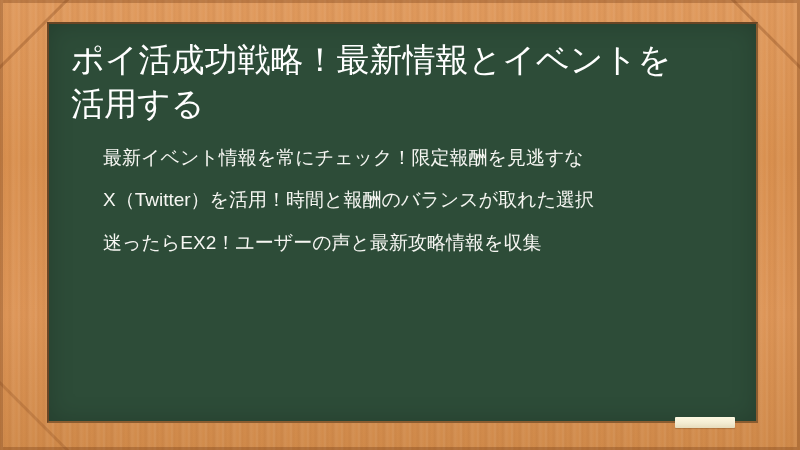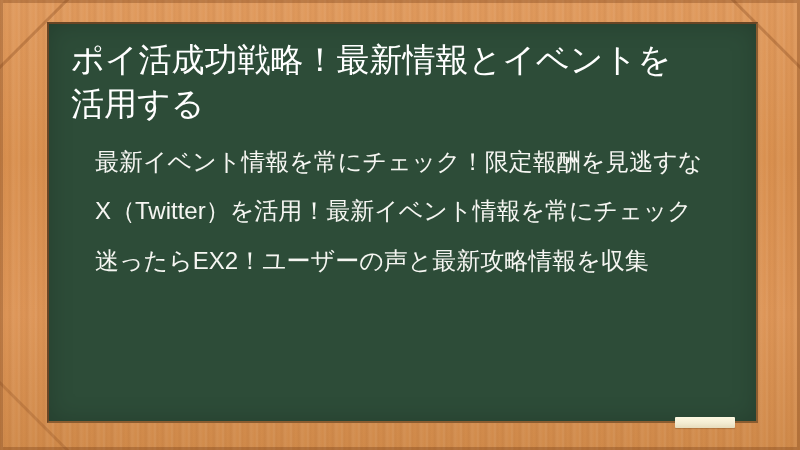--- a/index.html
+++ b/index.html
@@ -114,24 +114,24 @@
   }
 
   
   .bullets {
     list-style: none;
     margin: 19px 0 0 0;
     padding: 0 30px 0 24px;
   }
   .bullet {
     color: #f6f6f2;
-    font-size: 24px;
+    font-size: 19px;
     font-weight: 400;
     line-height: 1.40;
-    margin: 0 0 16px 0;
+    margin: 0 0 16px 8px;
   }
   .bullet:last-child { margin-bottom: 0; }
 
   
   .chalk {
     position: absolute;
     left: 675px;
     top: 417px;
     width: 60px;
     height: 11px;
@@ -150,21 +150,21 @@
   <div class="miter miter-tr"></div>
   <div class="miter miter-bl"></div>
 
   <div class="board">
     <div class="board-inner">
 
       <h1 class="title">ポイ活成功戦略！最新情報とイベントを活用する</h1>
 
       <ul class="bullets">
         <li class="bullet">最新イベント情報を常にチェック！限定報酬を見逃すな</li>
-        <li class="bullet">X（Twitter）を活用！最新イベント情報を常にチェック</li>
+        <li class="bullet">X（Twitter）を活用！時間と報酬のバランスが取れた選択</li>
         <li class="bullet">迷ったらEX2！ユーザーの声と最新攻略情報を収集</li>
       </ul>
 
     </div>
   </div>
 
   <div class="chalk"></div>
 
 </div>
 

